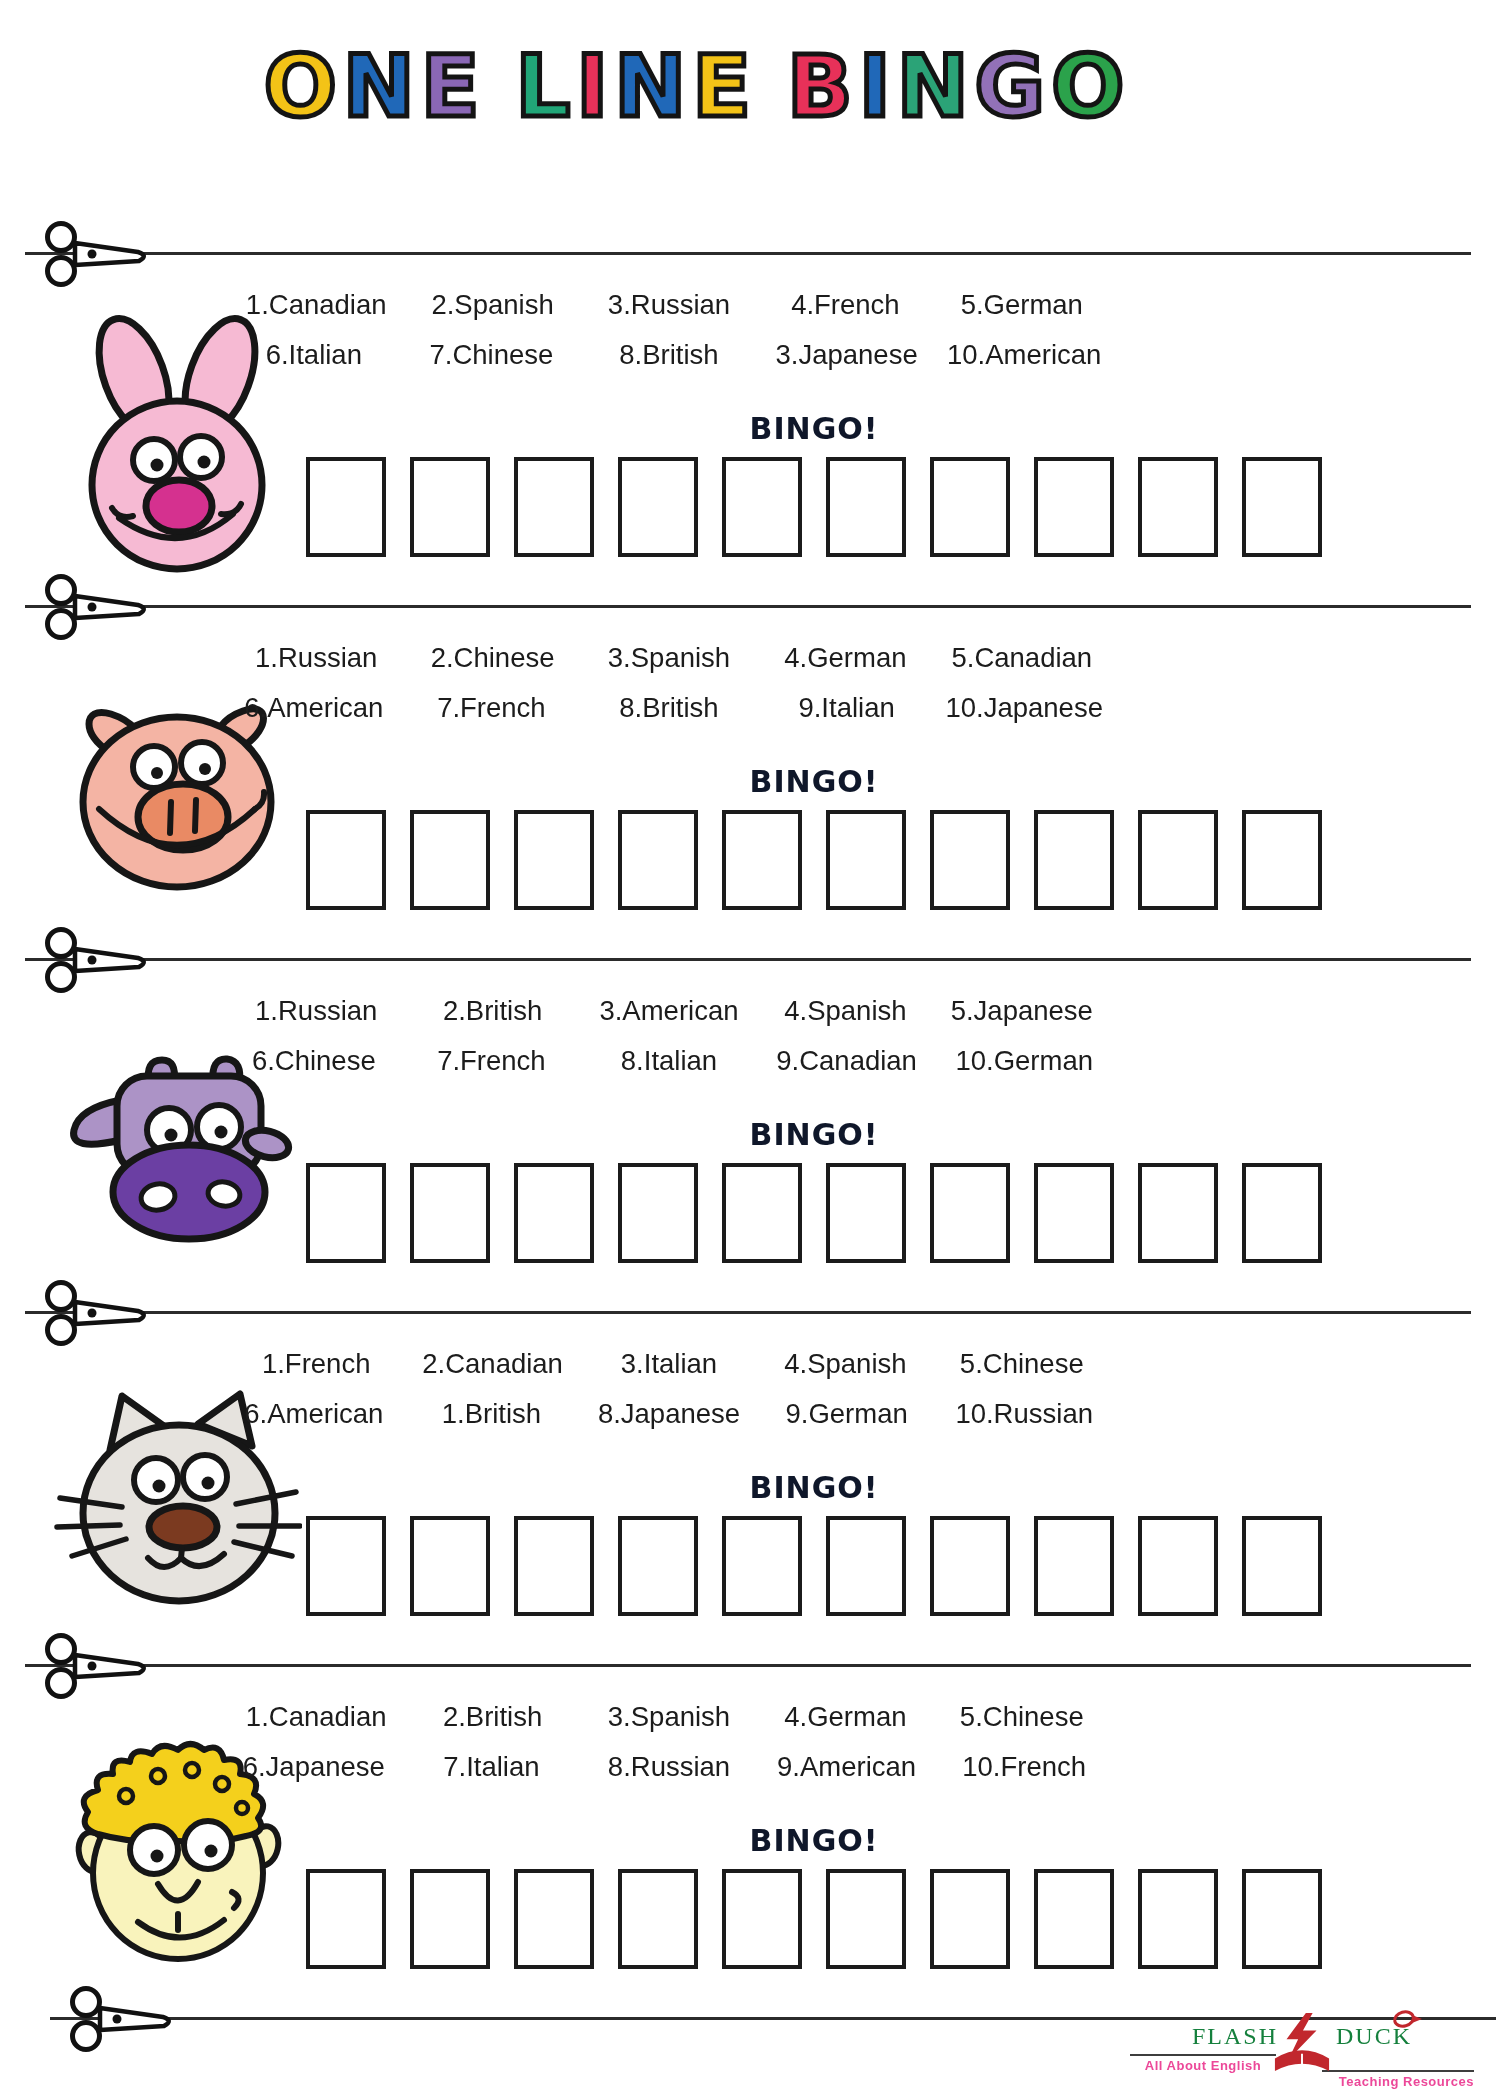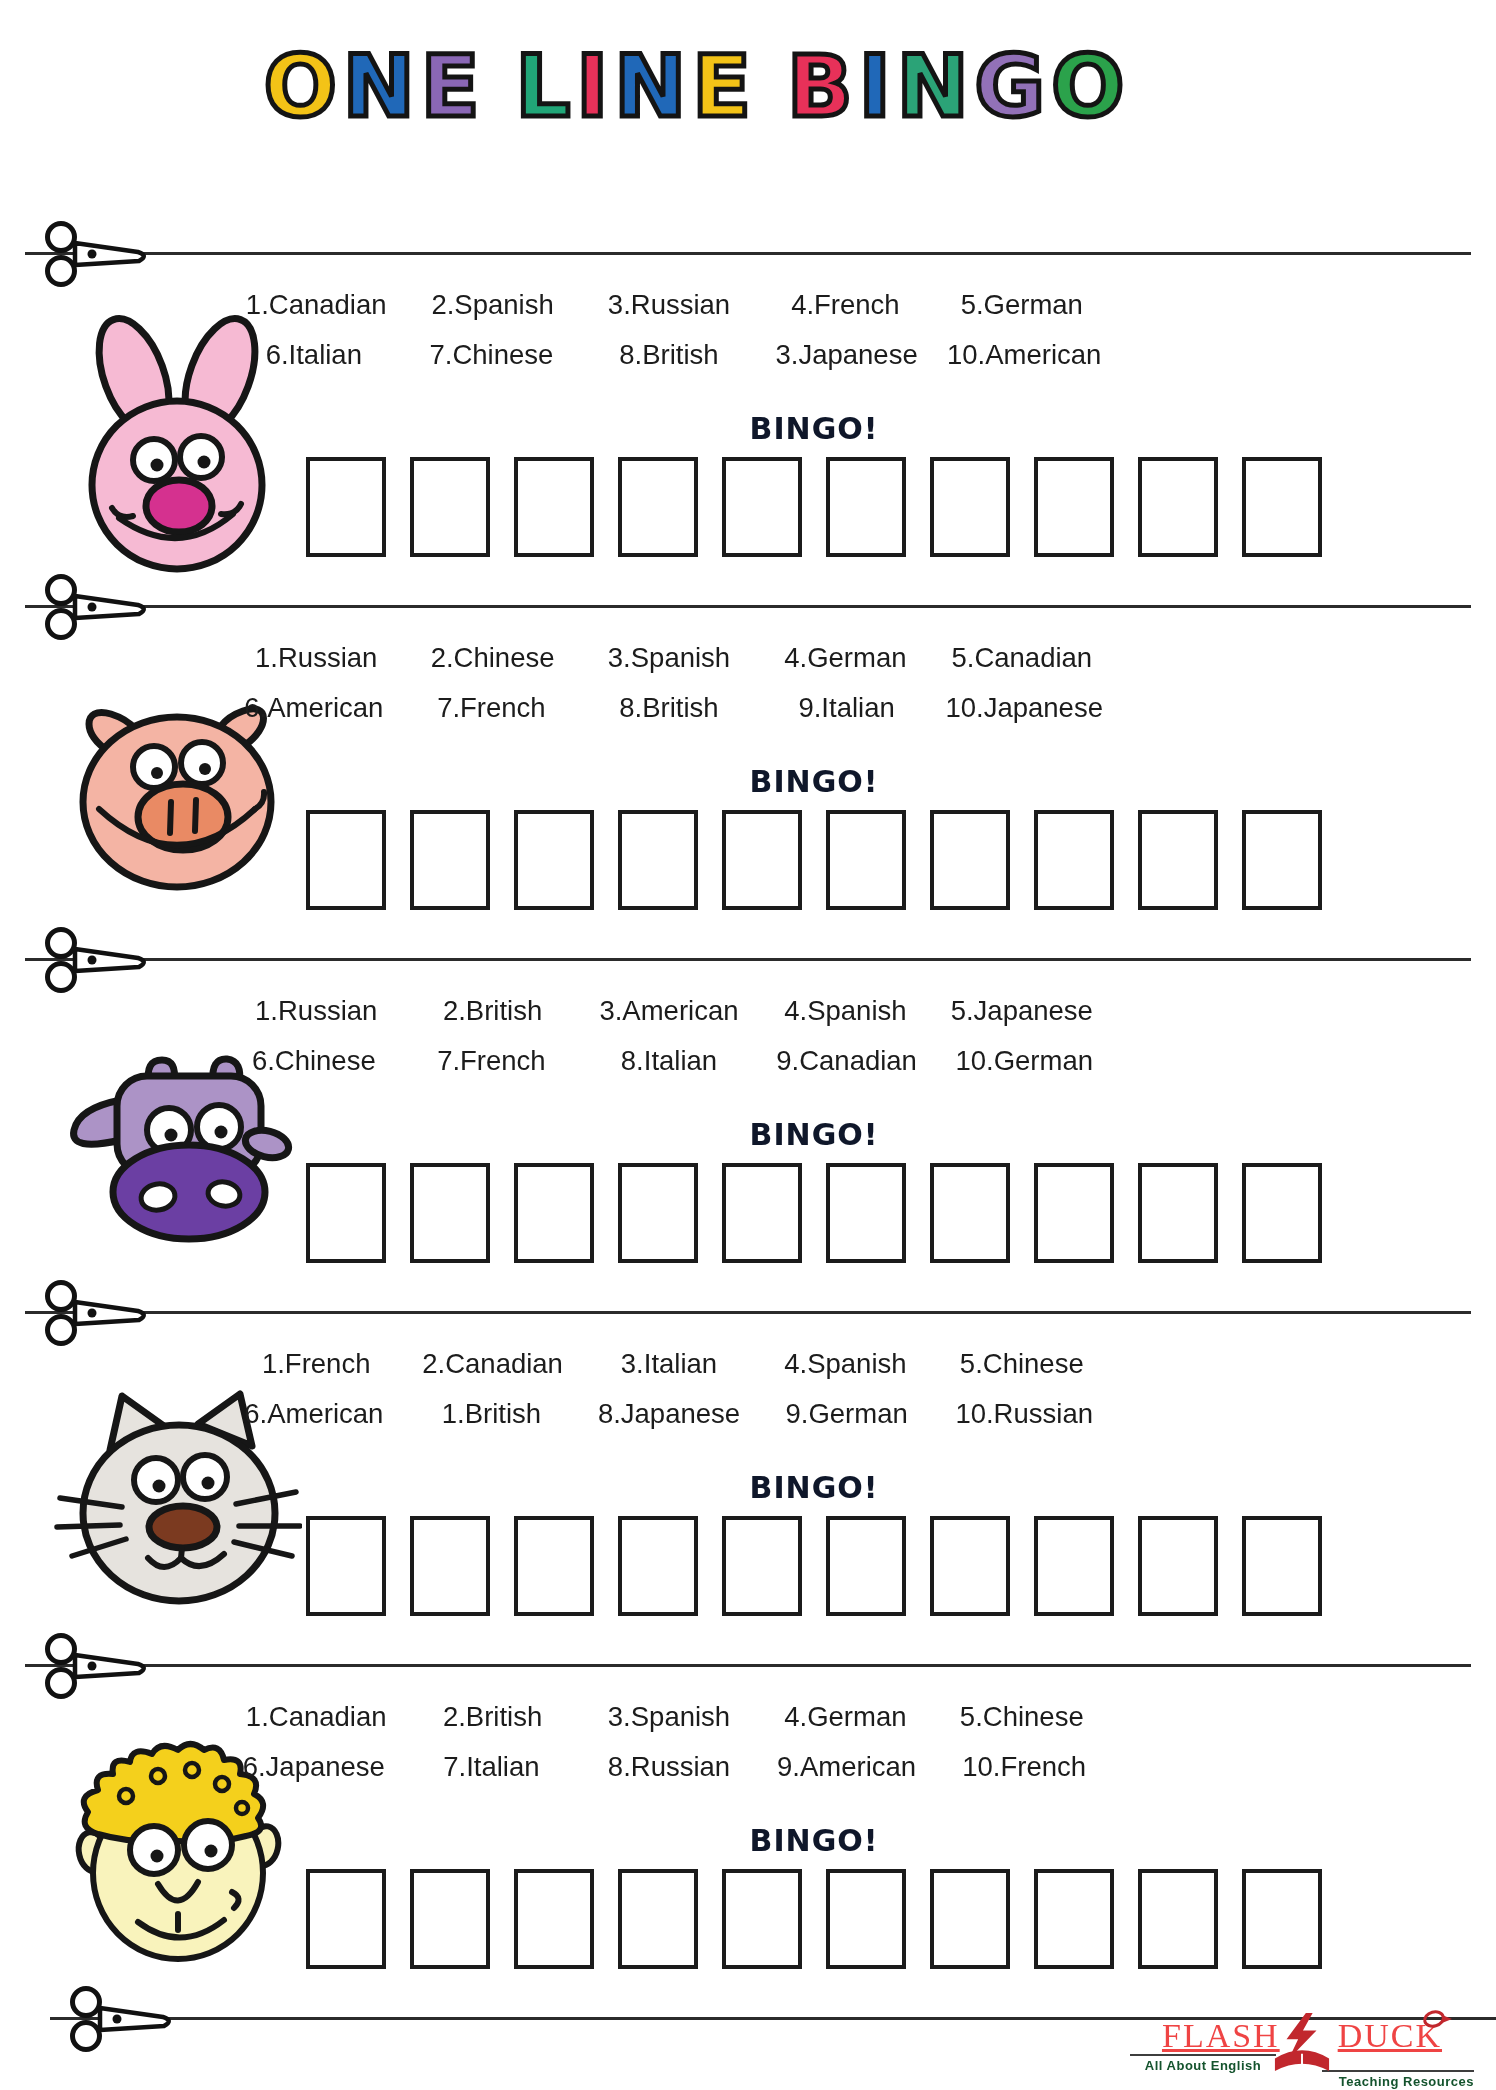--- a/index.html
+++ b/index.html
@@ -24,27 +24,27 @@
   .labels{width:882px;display:grid;grid-template-columns:repeat(5,1fr);text-align:center;
           font-size:27.5px;color:#1c1c1c;margin-top:26px;height:33px;line-height:33px;}
   .labels.second{margin-top:17px;gap:6px;}
   .bingo{width:1016px;margin-left:78px;text-align:center;margin-top:41px;height:34px;line-height:34px;
          font-size:30px;font-weight:800;letter-spacing:1px;color:#0f172a;font-family:"DejaVu Sans",sans-serif;}
   .boxes{width:1016px;margin-left:78px;margin-top:11px;display:flex;justify-content:space-between;}
   .box{width:80px;height:100px;border:4px solid #1b1b1b;background:#fff;box-sizing:border-box;}
 
   
   .brand{position:absolute;top:2014px;right:22px;width:344px;font-family:"Liberation Serif",serif;}
-  .brand-row{position:relative;display:flex;justify-content:center;align-items:baseline;color:#ef4444;
-             font-size:34px;letter-spacing:2px;line-height:44px;text-decoration:underline;}
+  .brand-row{position:relative;display:flex;justify-content:center;align-items:baseline;color:#15803d;
+             font-size:24px;letter-spacing:2px;line-height:44px;}
   .brand-spacer{width:58px;flex:0 0 58px;}
   .brand-icon{position:absolute;left:50%;top:-1px;transform:translateX(-50%);width:58px;height:62px;}
   .duck-wrap{position:relative;display:inline-block;}
   .duck-doodle{position:absolute;right:-12px;top:-8px;width:32px;height:26px;}
-  .taglines{display:flex;justify-content:space-between;margin-top:-4px;color:#14532d;
+  .taglines{display:flex;justify-content:space-between;margin-top:-4px;color:#ec4899;
             font-family:"Liberation Sans",sans-serif;font-size:13px;font-weight:bold;letter-spacing:.5px;}
   .taglines span{border-top:2.5px solid #3e3e3e;padding-top:2px;display:inline-block;}
   .tag-left{width:146px;text-align:center;}
   .tag-right{width:152px;text-align:right;margin-top:16px;}
 </style>
 </head>
 <body>
 
 <div class="page">
 

